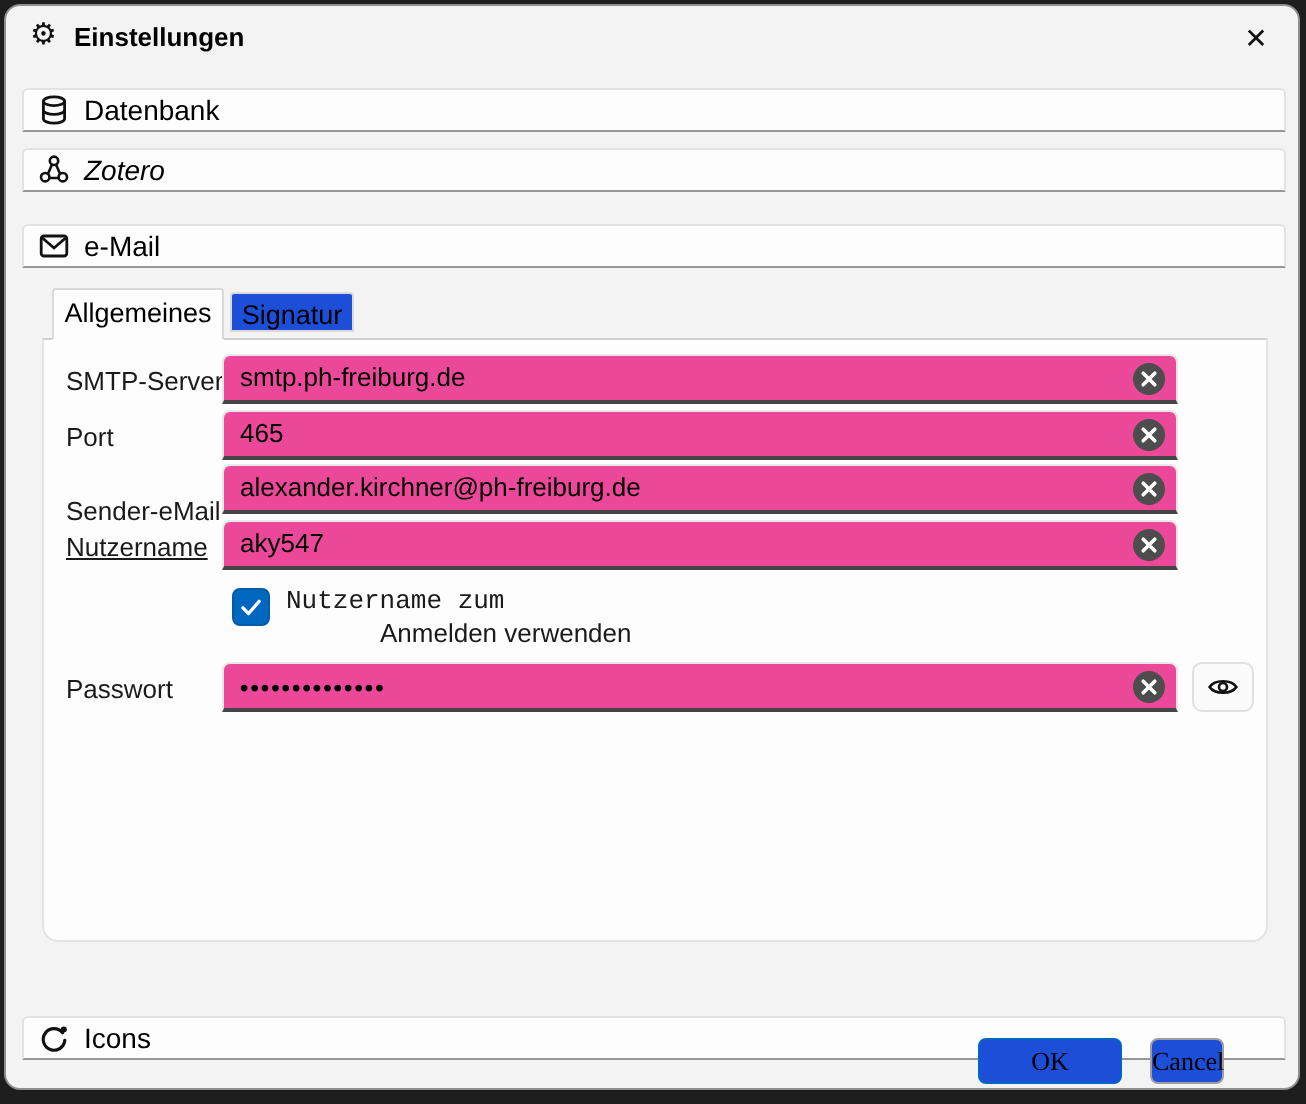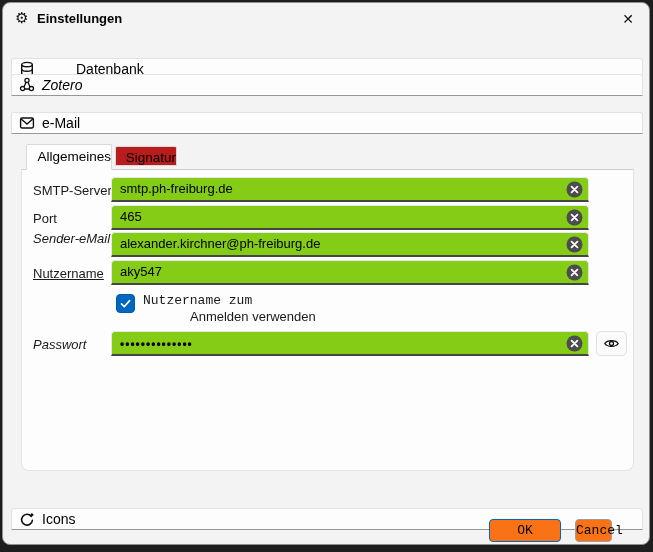--- a/index.html
+++ b/index.html
@@ -18,65 +18,65 @@
   .close-btn { position:absolute; right:8px; top:4px; width:26px; height:24px; border:none; background:transparent; font-size:14px; color:#111; cursor:default; line-height:24px; text-align:center; }
 
   
   .bar {
     position:absolute; left:8px; width:632px; height:22px;
     background:#fdfdfd; border:1px solid #e2e2e2; border-bottom:1px solid #979797;
     border-radius:3px 3px 0 0; display:flex; align-items:center;
   }
   .bar .bar-icon { width:17px; height:17px; margin-left:6px; display:flex; align-items:center; justify-content:center; }
   .bar .bar-label { margin-left:7px; font-size:14px; color:#000; }
-  .bar-datenbank { top:55px;gap:34px; }
+  .bar-datenbank { top:41px; }
   .bar-zotero    { top:71px;font-style:italic; }
   .bar-email     { top:109px; }
   .bar-icons     { top:505px; }
 
   
   .tab {
-    position:absolute; font-size:13.5px; text-align:right;
+    position:absolute; font-size:13.5px; text-align:center;
     border:1px solid #d9d9d9; color:#000;
   }
   .tab-active {
     left:23px; top:141px; width:86px; height:26px; line-height:24px;
     background:#fdfdfd; border-bottom:1px solid #fdfdfd; z-index:3; border-radius:2px 2px 0 0;
   }
   .tab-inactive {
     left:112px; top:143px; width:62px; height:20px; line-height:21px;
-    background:#b91c1c; z-index:1; border-radius:2px 2px 0 0;
+    background:#1d4ed8; z-index:1; border-radius:2px 2px 0 0;
   }
 
   
   .panel {
     position:absolute; left:18px; top:166px; width:613px; height:302px;
     background:#fdfdfd; border:1px solid #e3e3e3; border-top:1px solid #cfcfcf;
     border-radius:0 0 8px 8px; z-index:2;
   }
 
   .field-label { position:absolute; left:30px; font-size:13px; color:#1a1a1a; z-index:4; }
   .field {
     position:absolute; left:108px; width:478px; height:25px; z-index:4;
-    background:#84cc16; border:1px solid #e8e8e8; border-bottom:2px solid #454545;
+    background:#ec4899; border:1px solid #e8e8e8; border-bottom:2px solid #454545;
     border-radius:4px 4px 0 0;
   }
   .field input {
     position:absolute; left:8px; top:0; width:440px; height:21px; border:none; outline:none;
     font-family:"Liberation Sans", sans-serif; font-size:13px; color:#000; background:transparent;
   }
   .clear-btn {
     position:absolute; right:5px; top:3px; width:17px; height:17px; border:none;
     background:transparent; padding:0; cursor:default;
   }
   .lbl-smtp { top:180px; }  .f-smtp { top:174px; }
   .lbl-port { top:208px; }  .f-port { top:202px; }
-  .lbl-sender { top:228px;font-style:italic; }.f-sender { top:229px; }
+  .lbl-sender { top:245px; }.f-sender { top:229px; }
   .lbl-user { top:263px;text-decoration:underline; }  .f-user { top:257px; }
-  .lbl-pass { top:334px;font-style:italic; }  .f-pass { top:328px; }
+  .lbl-pass { top:334px; }  .f-pass { top:328px; }
   .f-pass input { letter-spacing:1px; font-weight:bold; font-size:12px; top:1px; }
 
   
   .checkbox {
     position:absolute; left:113px; top:291px; width:19px; height:19px; z-index:4;
     background:#0067c0; border:1px solid #005ba8; border-radius:4px;
     display:flex; align-items:center; justify-content:center; cursor:default;
   }
   .cb-line1 { position:absolute; left:140px; top:290px; font-size:13px; z-index:4;font-family:Liberation Mono, monospace; }
   .cb-line2 { position:absolute; left:147px; top:306px; font-size:13px; z-index:4;margin-left:40px; }
@@ -84,22 +84,22 @@
   
   .eye-btn {
     position:absolute; left:593px; top:328px; width:31px; height:25px; z-index:4;
     background:#fbfbfb; border:1px solid #e0e0e0; border-radius:5px;
     display:flex; align-items:center; justify-content:center; cursor:default;
   }
 
   
   .btn {
     position:absolute; top:516px; height:23px; font-size:13px; color:#000;
-    background:#f97316; border-radius:4px; cursor:default; z-index:5;
-    font-family:Liberation Mono, monospace;
+    background:#1d4ed8; border-radius:4px; cursor:default; z-index:5;
+    font-family:Liberation Serif, serif;
   }
   .btn-ok { left:486px; width:72px; border:1px solid #0067c0; }
   .btn-cancel { left:572px; width:37px; border:1px solid #9e9e9e; }
 
   svg { display:block; }
 </style>
 </head>
 <body>
 
 <div class="dialog">

